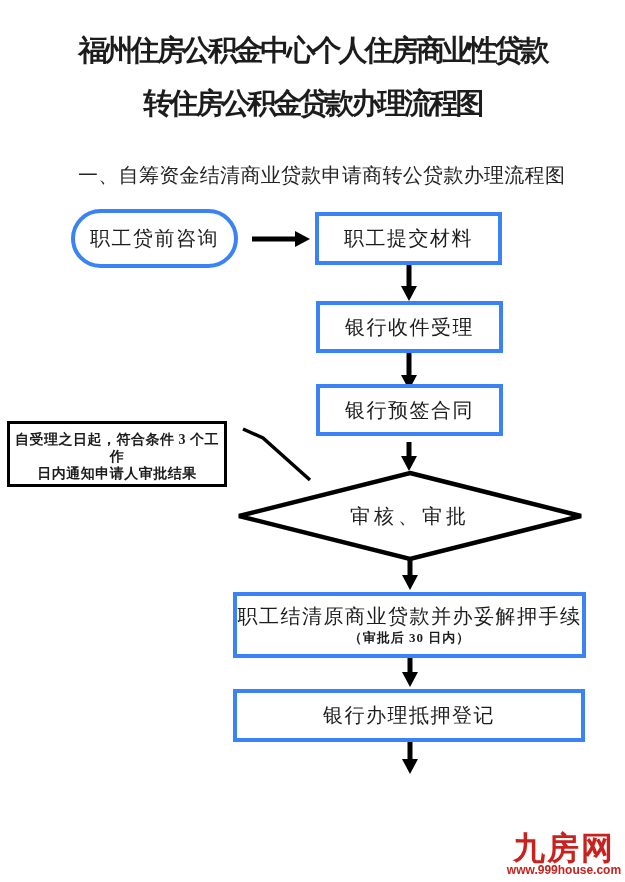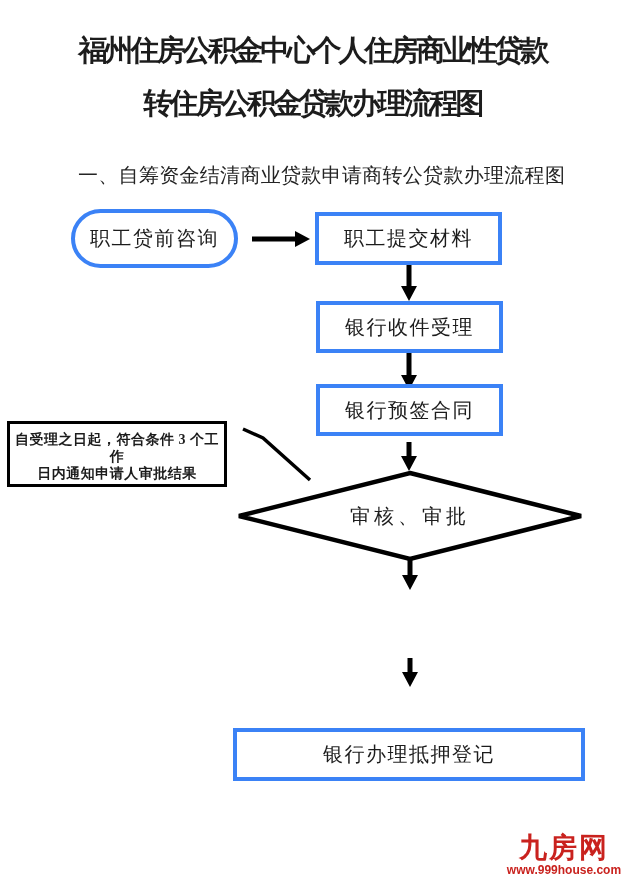--- a/index.html
+++ b/index.html
@@ -14,31 +14,31 @@
   .node{position:absolute;display:flex;align-items:center;justify-content:center;
         border:4px solid #3b82f6;background:#fff;box-sizing:border-box;
         font-size:20px;letter-spacing:1.5px;text-align:center;}
   .oval{border-radius:32px;}
   .oval-start{left:71px;top:209px;width:167px;height:59px;}
   .rect-submit{left:315px;top:212px;width:187px;height:53px;align-items:center;}
   .rect-receive{left:316px;top:301px;width:187px;height:52px;}
   .rect-presign{left:316px;top:384px;width:187px;height:52px;}
   .rect-settle{left:233px;top:592px;width:353px;height:66px;flex-direction:column;line-height:1.15;}
   .rect-settle .sub{font-size:13px;font-weight:bold;letter-spacing:1px;margin-top:3px;}
-  .rect-mortgage{left:233px;top:689px;width:352px;height:53px;margin-top:39px;}
+  .rect-mortgage{left:233px;top:689px;width:352px;height:53px;}
   .oval-end{left:232px;top:776px;width:353px;height:63px;}
   .note{position:absolute;left:7px;top:421px;width:220px;height:66px;border:3px solid #000;
         box-sizing:border-box;background:#fff;text-align:center;padding-top:7px;
         font-weight:bold;font-size:14px;line-height:17px;letter-spacing:0.5px;}
   .diamond-label{position:absolute;left:310px;top:503px;width:200px;text-align:center;
         font-size:20px;letter-spacing:4px;}
   svg.layer{position:absolute;left:0;top:0;}
   .watermark{position:absolute;left:505px;top:832px;width:118px;text-align:center;z-index:5;}
   .wm-name{font-family:"Liberation Sans","DejaVu Sans",sans-serif;font-weight:900;
-           font-size:28px;line-height:32px;color:#c9221e;letter-spacing:2px;white-space:nowrap;}
+           font-size:32px;line-height:32px;color:#c9221e;letter-spacing:2px;white-space:nowrap;}
   .wm-url{font-family:"Liberation Sans","DejaVu Sans",sans-serif;font-weight:bold;
           font-size:12px;line-height:13px;color:#c9221e;white-space:nowrap;}
 </style>
 </head>
 <body>
 
 <div class="page">
 
   <div class="title title1">福州住房公积金中心个人住房商业性贷款</div>
   <div class="title title2">转住房公积金贷款办理流程图</div>
@@ -103,20 +103,24 @@
     <span>银行预签合同</span>
   </div>
 
   <div class="note">
     <div>自受理之日起，符合条件 3 个工作</div>
     <div>日内通知申请人审批结果</div>
   </div>
 
   <div class="diamond-label">审核、审批</div>
 
+  <div class="node rect-settle">
+    <div>职工结清原商业贷款并办妥解押手续</div>
+    <div class="sub">（审批后 30 日内）</div>
+  </div>
 
   <div class="node rect-mortgage">
     <span>银行办理抵押登记</span>
   </div>
 
 
   <div class="watermark">
     <div class="wm-name">九房网</div>
     <div class="wm-url">www.999house.com</div>
   </div>

